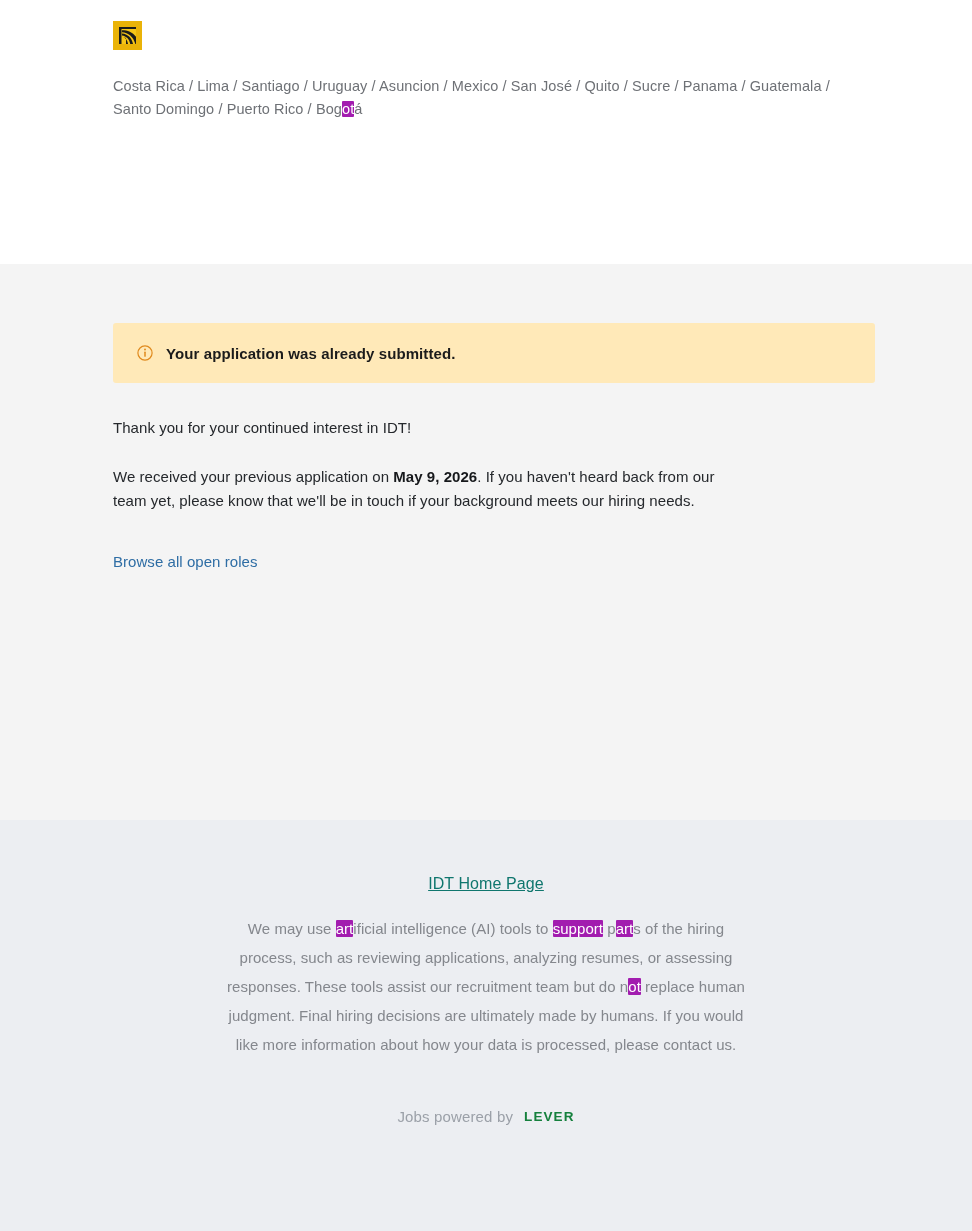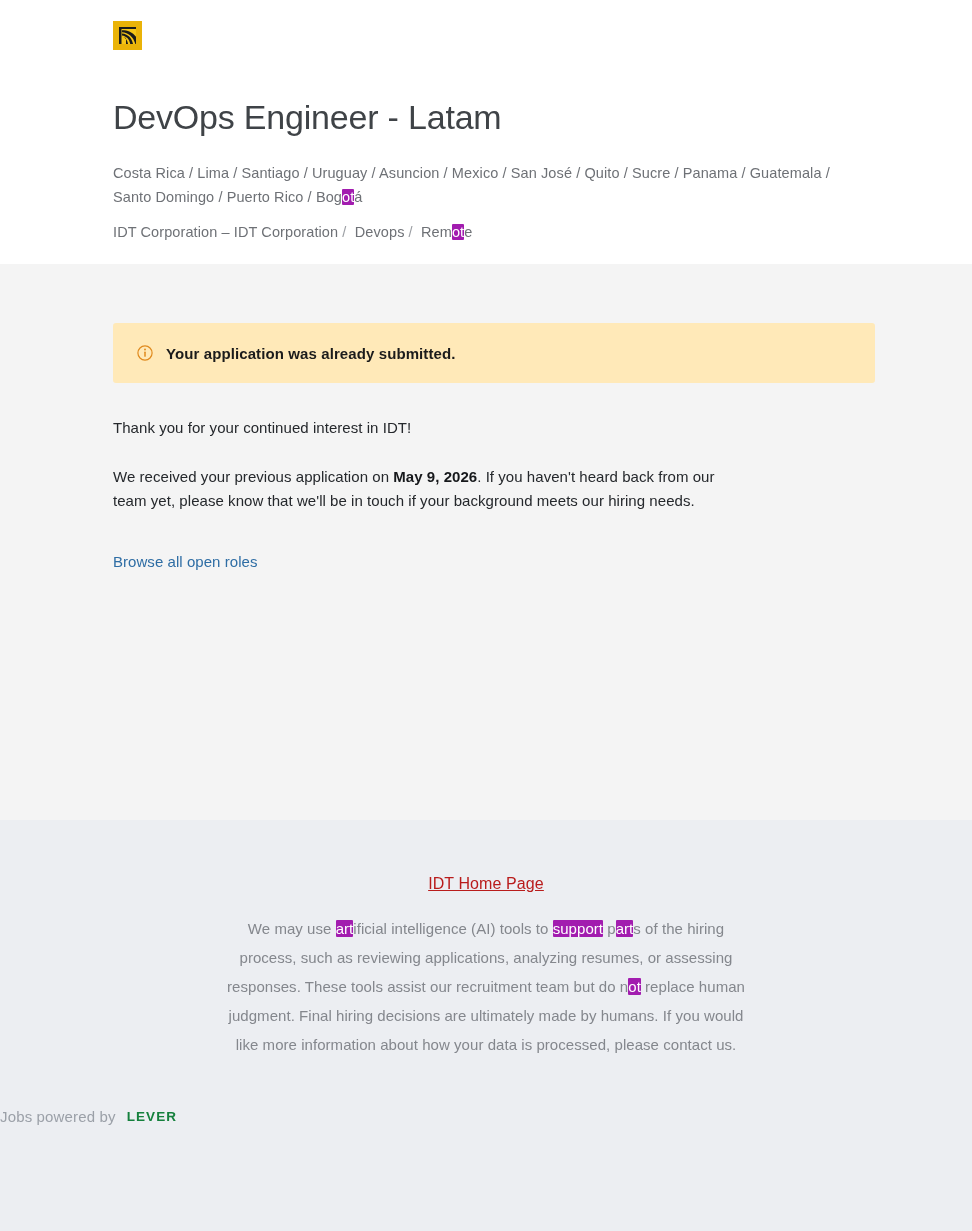--- a/index.html
+++ b/index.html
@@ -130,36 +130,37 @@
 
   
   .site-footer {
     background: #eceef2;
     padding: 55px 0 40px 0;
     text-align: center;
     min-height: 411px;
   }
   .footer-link {
     font-size: 16px;
-    color: #b91c1c;
+    color: #0f766e;
     text-decoration: underline;
     letter-spacing: 0.1px;
   }
   .ai-disclaimer {
     margin: 22px auto 0 auto;
     width: 520px;
     font-size: 15px;
     line-height: 1.93;
     color: #84878d;
     letter-spacing: 0.05px;
   }
   .powered-by {
     margin-top: 48px;
     display: flex;
     align-items: center;
+    justify-content: center;
     gap: 11px;
   }
   .powered-label {
     font-size: 15px;
     color: #9ba0a8;
     letter-spacing: 0.15px;
   }
   .lever-word {
     font-size: 13.5px;
     font-weight: bold;
@@ -177,25 +178,23 @@
       <svg width="27" height="27" viewBox="0 0 27 27">
         <rect x="0" y="0" width="27" height="27" fill="#1b1b1b"></rect>
         <rect x="2.5" y="2" width="22" height="16" fill="#f5c518"></rect>
         <path d="M3 3.2 C 11 3.2, 18 7, 20.5 17.8 L 16.6 17.8 C 14.6 9.8, 9.6 5.6, 3 5.2 Z" fill="#1b1b1b"></path>
         <path d="M3 6.6 C 9 7.2, 13 11, 14.2 17.8 L 11.4 17.8 C 10.6 12.4, 7.6 9.3, 3 8.6 Z" fill="#1b1b1b"></path>
         <path d="M3 9.6 C 6.6 10.6, 8.6 13.4, 9.2 17.8 L 7 17.8 L 7 10.9 Z" fill="#1b1b1b"></path>
         <text x="13.5" y="25.2" font-family="'Liberation Sans', sans-serif" font-size="8.2" font-weight="bold" fill="#e9e9e9" text-anchor="middle" letter-spacing="0.3">IDT</text>
       </svg>
     </div>
 
-    <h1 class="job-title">DevOps Engineer - Latam</h1>
 
     <div class="location-line"><span>Costa Rica / Lima / Santiago / Uruguay / Asuncion / Mexico / San José / Quito / Sucre / Panama / Guatemala / Santo Domingo / Puerto Rico / Bog</span><mark class="find-hit">ot</mark><span>á</span></div>
 
-    <div class="dept-line"><span>IDT Corporation – IDT Corporation</span><span class="sep">&nbsp;/&nbsp;&nbsp;</span><span>Devops</span><span class="sep">&nbsp;/&nbsp;&nbsp;</span><span>Rem</span><mark class="find-hit">ot</mark><span>e</span></div>
 
   </div>
 </header>
 
 <main class="main-area">
   <div class="main-inner">
 
     <div class="alert">
       <svg class="alert-icon" viewBox="0 0 16 16">
         <circle cx="8" cy="8" r="7.1" fill="none" stroke="#e08a1e" stroke-width="1.2"></circle>

